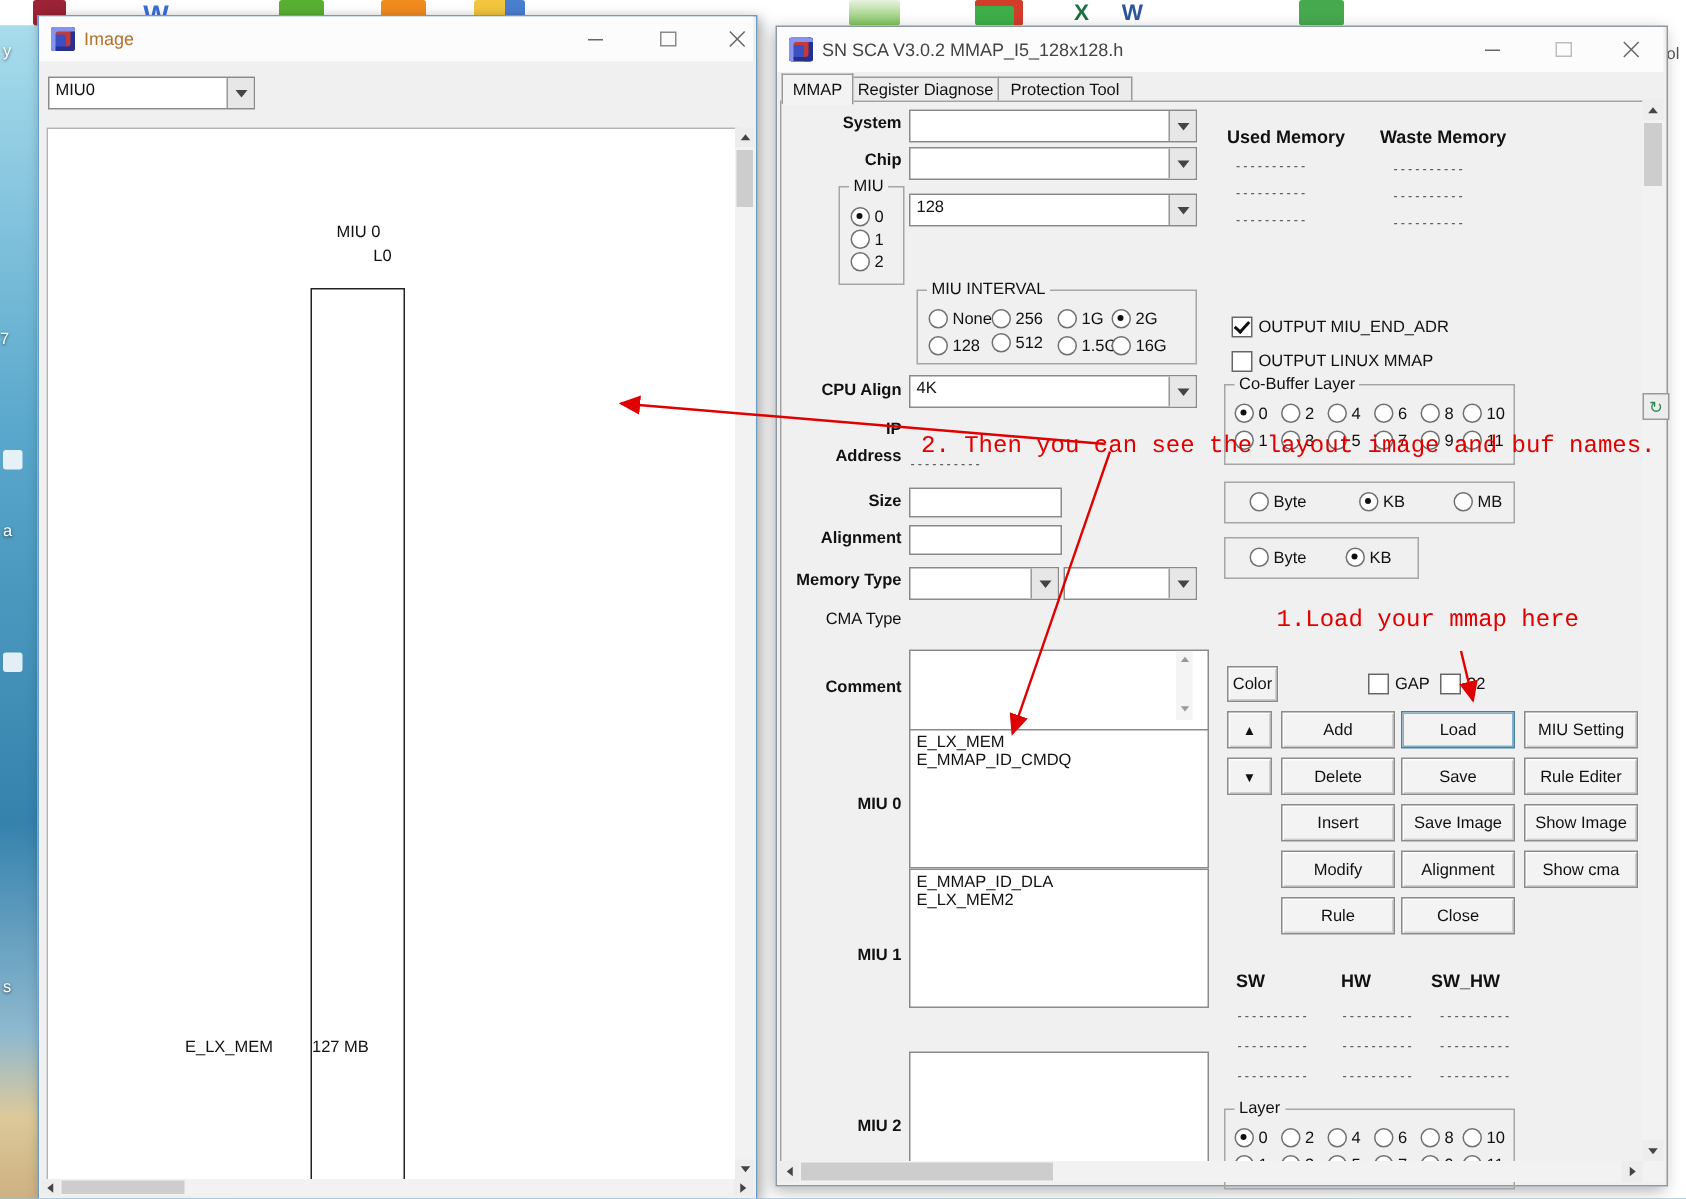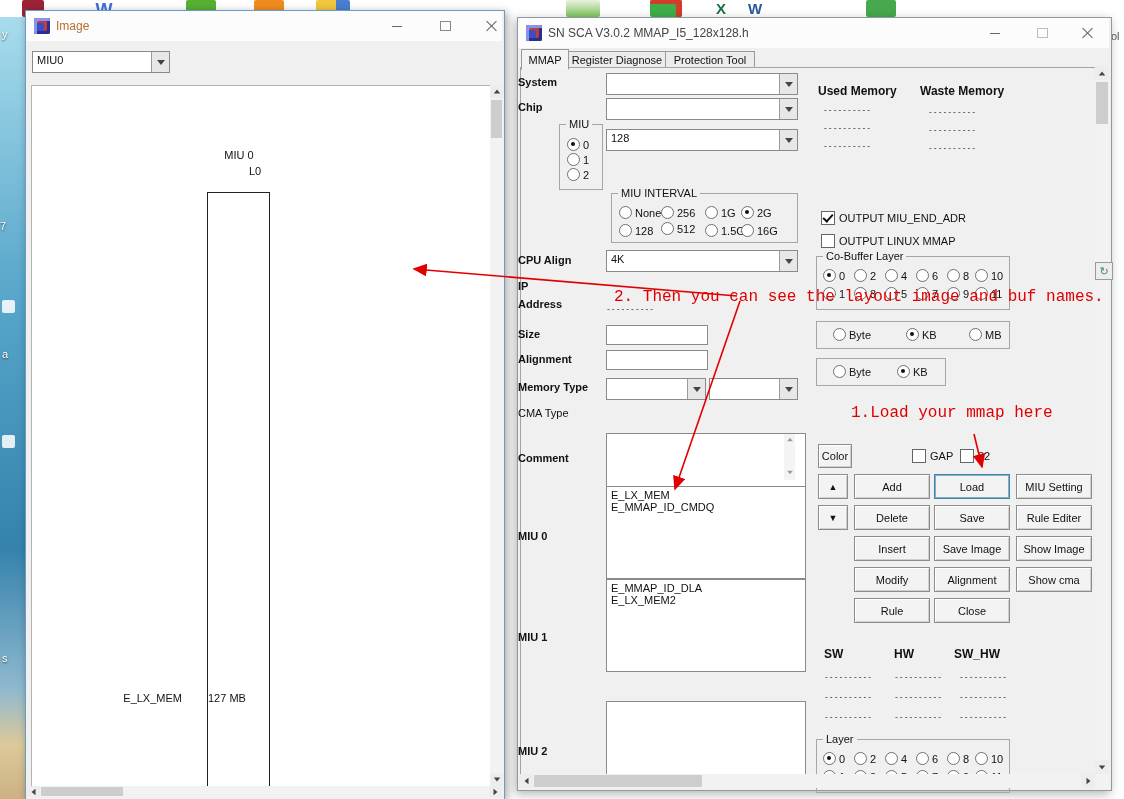--- a/index.html
+++ b/index.html
@@ -25,21 +25,21 @@
   .gx{position:relative;width:12px;height:12px}
   .gx::before,.gx::after{content:"";position:absolute;left:5.5px;top:-1px;width:1px;height:14px;background:#666}
   .gx::before{transform:rotate(45deg)}.gx::after{transform:rotate(-45deg)}
   .combo{display:flex;background:#fff;border:1px solid #8a8a8a}
   .combo .fld{flex:1;padding:2px 4px;overflow:hidden;white-space:nowrap}
   .combo .cb{width:17px;background:#e7e7e7;border-left:1px solid #9c9c9c;display:flex;align-items:center;justify-content:center;flex:none}
   .tdn{width:0;height:0;border-left:4px solid transparent;border-right:4px solid transparent;border-top:5px solid #444}
   .tup{width:0;height:0;border-left:4px solid transparent;border-right:4px solid transparent;border-bottom:5px solid #444}
   .tlf{width:0;height:0;border-top:4px solid transparent;border-bottom:4px solid transparent;border-right:5px solid #444}
   .trt{width:0;height:0;border-top:4px solid transparent;border-bottom:4px solid transparent;border-left:5px solid #444}
-  .lbl{text-align:left;white-space:nowrap}
+  .lbl{text-align:right;white-space:nowrap}
   .b{font-weight:bold}
   .inp{background:#fff;border:1px solid #8a8a8a}
   .ta{background:#fff;border:1px solid #8a8a8a;padding:2px 4px;white-space:pre-wrap;overflow:hidden}
   .gbox{border:1px solid #a6a6a6}
   .leg{position:absolute;top:-7px;left:6px;background:#f0f0f0;padding:0 3px;white-space:nowrap}
   .radio{display:inline-flex;align-items:center;gap:3px;white-space:nowrap}
   .dot{width:11px;height:11px;border-radius:50%;border:1px solid #707070;background:#fff;position:relative;flex:none}
   .sel .dot::after{content:"";position:absolute;left:2.5px;top:2.5px;width:4px;height:4px;border-radius:50%;background:#111}
   .chk{display:inline-flex;align-items:center;gap:4px;white-space:nowrap}
   .box{width:12px;height:12px;border:1px solid #666;background:#fff;position:relative;flex:none}

